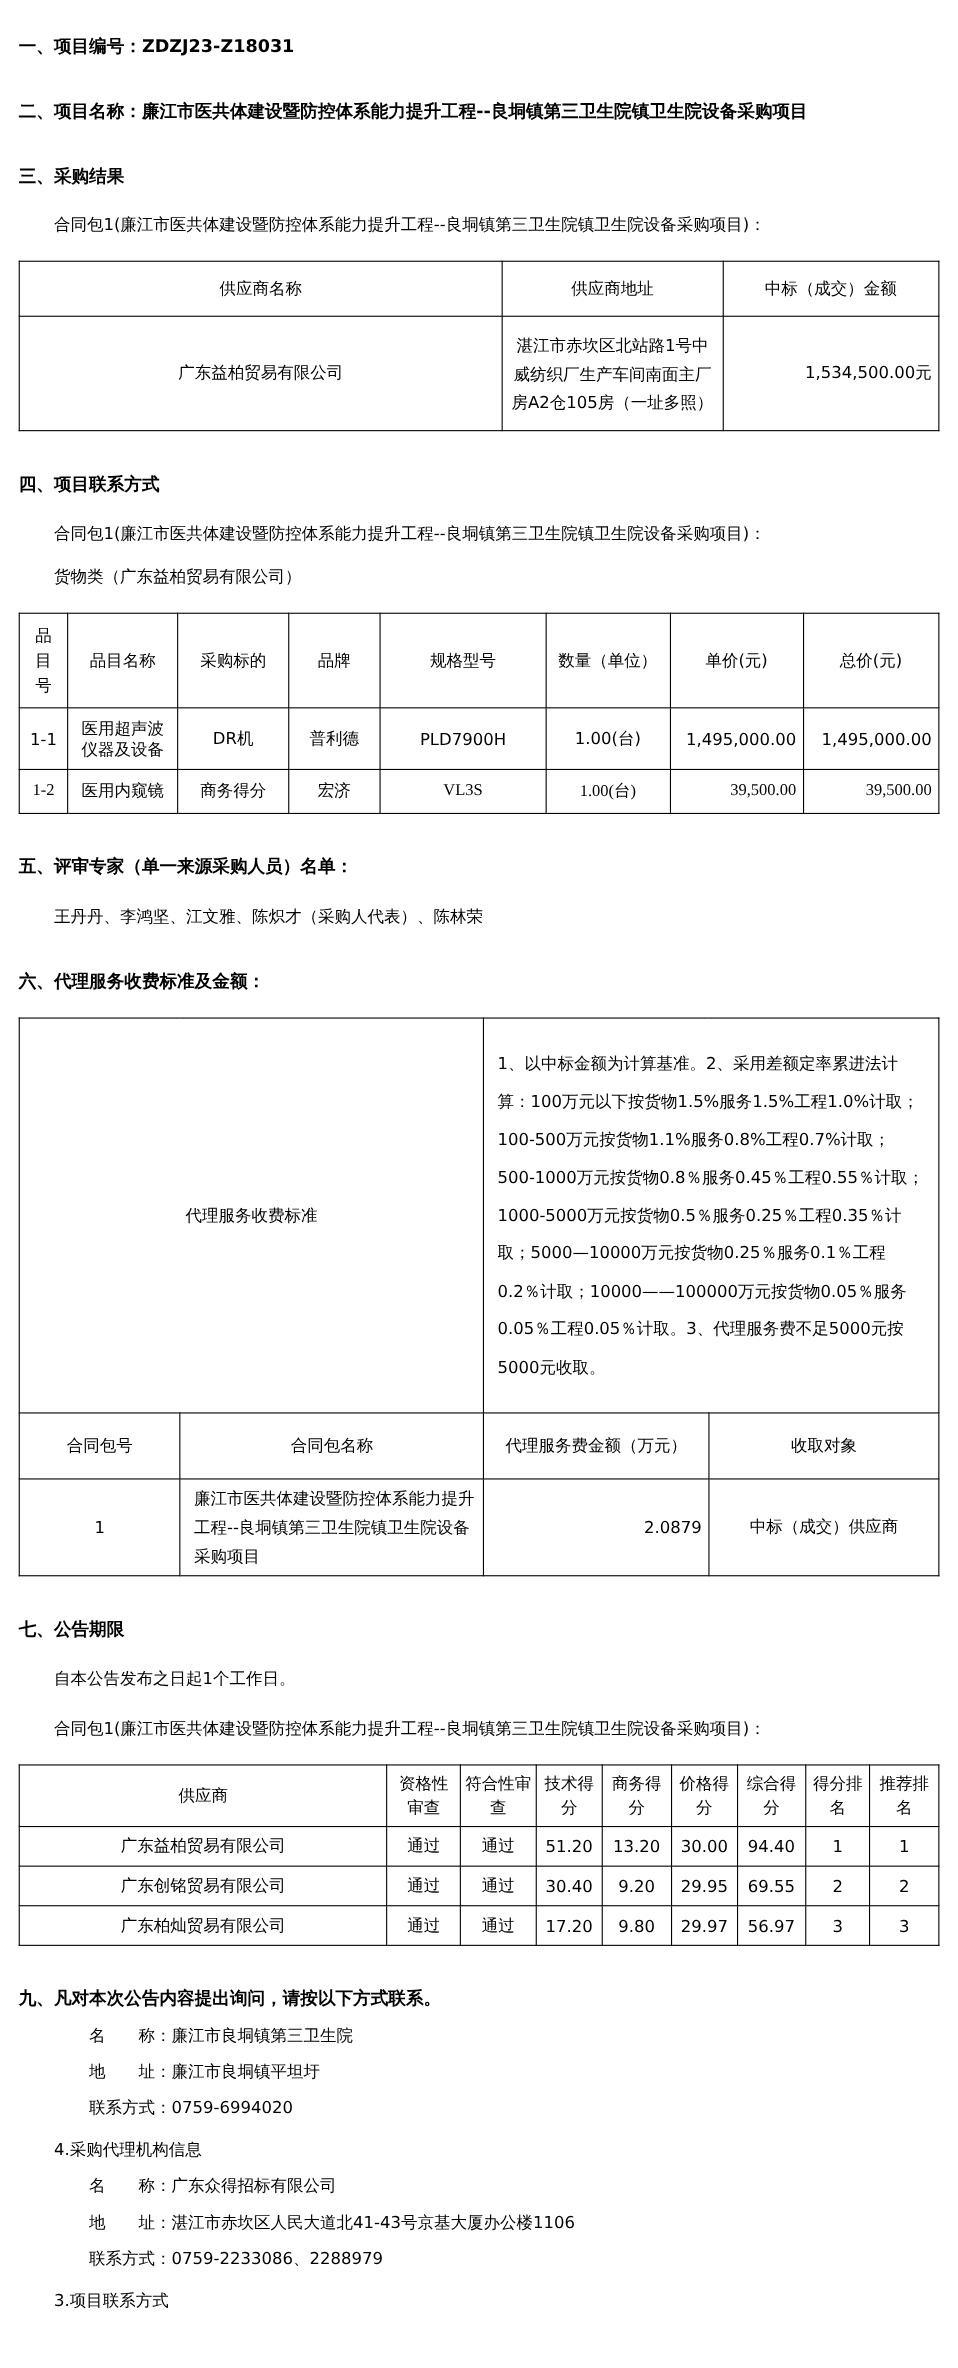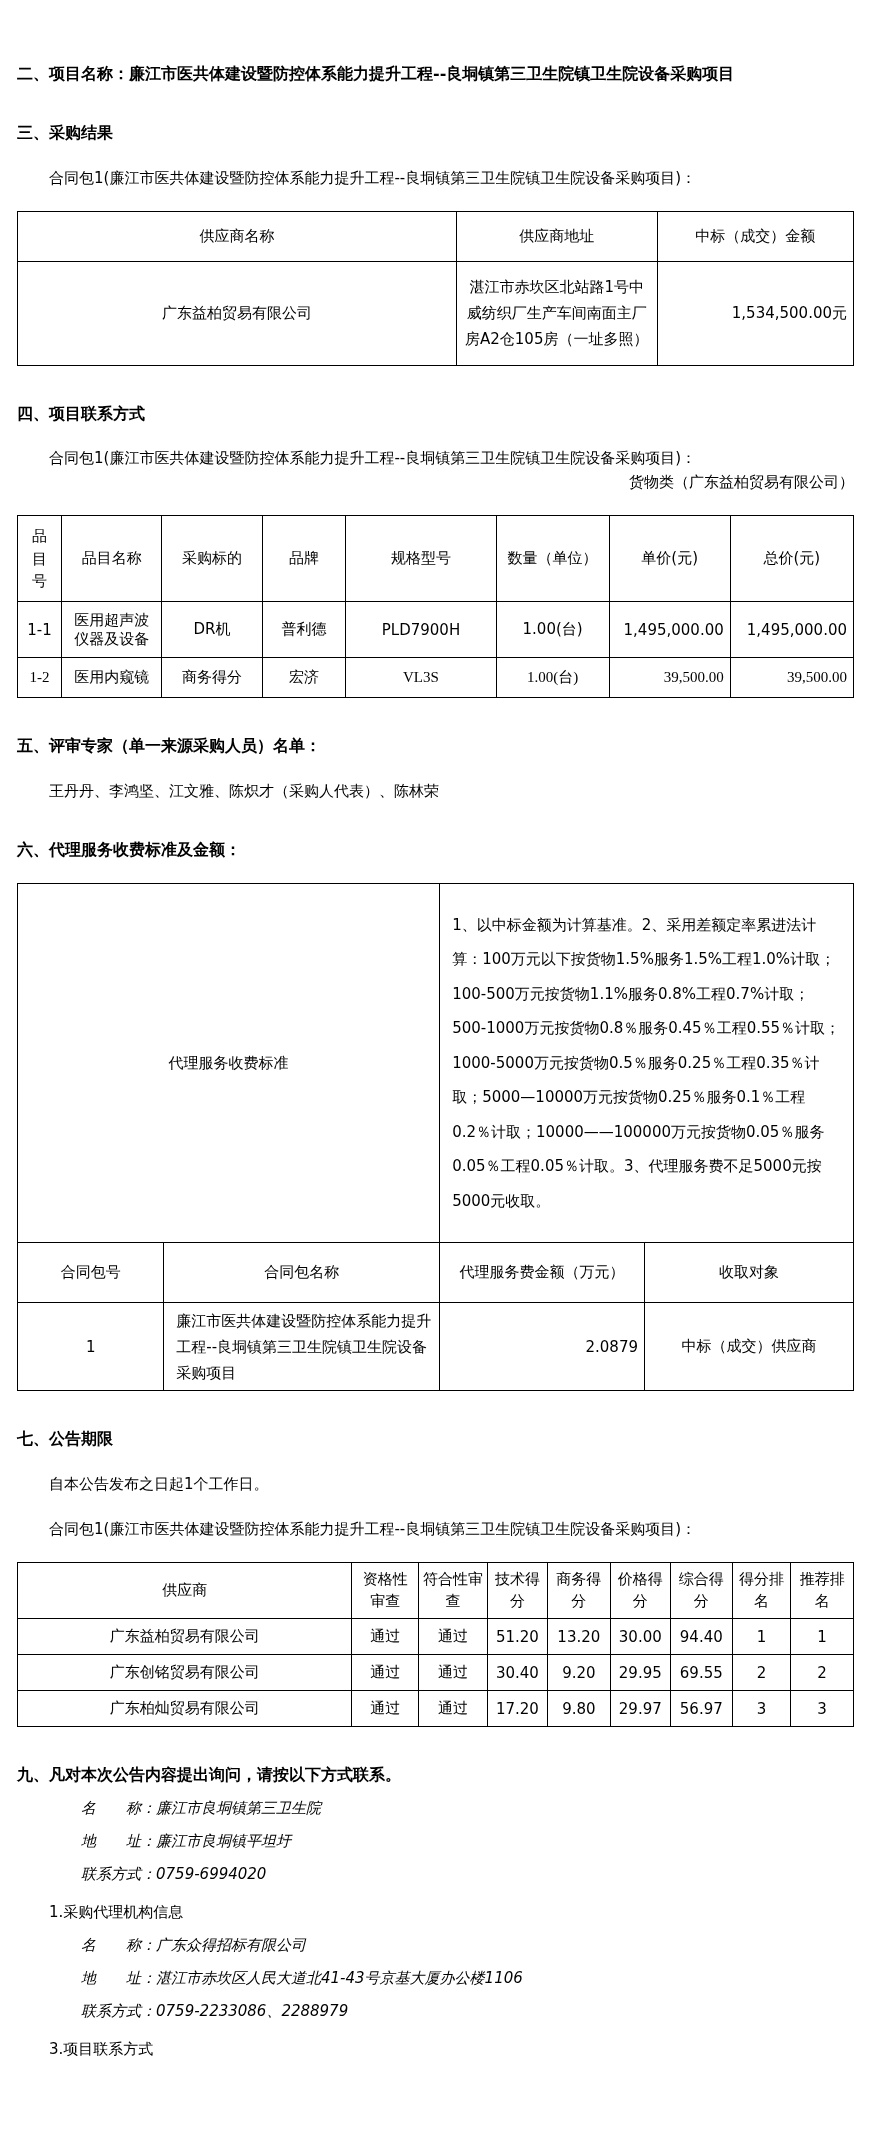--- a/index.html
+++ b/index.html
@@ -17,21 +17,21 @@
     font-weight: bold;
     margin: 38px 0 0 0;
     line-height: 1.3;
   }
   .h.first { margin-top: 6px; }
   .sub {
     margin: 24px 0 0 0;
     padding-left: 32px;
     line-height: 1.4;
   }
-  .sub.tight { margin-top: 3px; text-align: right; }
+  .sub.tight { margin-top: 18px; }
   table {
     width: 100%;
     border-collapse: collapse;
     table-layout: fixed;
     margin-top: 22px;
   }
   th, td {
     border: 1px solid #000000;
     padding: 4px 6px;
     text-align: center;
@@ -61,27 +61,28 @@
   }
   .tbl-fee .hrow { height: 60px; }
   .tbl-fee .drow { height: 88px; }
   .tbl-fee .pkgname { text-align: left; line-height: 1.75; padding-left: 12px; }
   
   .tbl-score .hrow { height: 56px; }
   .tbl-score .drow { height: 36px; }
   .tbl-score th { padding: 4px 3px; line-height: 1.45; }
   
   .c-group { margin: 17px 0 0 0; padding-left: 32px; line-height: 1.4; }
-  .c-line  { margin: 12px 0 0 0; padding-left: 64px; line-height: 1.4; font-style: italic; }
+  .c-line  { margin: 12px 0 0 0; padding-left: 64px; line-height: 1.4; }
 </style>
 </head>
 <body>
 
 <div class="page">
 
+  <div class="h first">一、项目编号：ZDZJ23-Z18031</div>
 
   <div class="h">二、项目名称：廉江市医共体建设暨防控体系能力提升工程--良垌镇第三卫生院镇卫生院设备采购项目</div>
 
   <div class="h">三、采购结果</div>
   <div class="sub">合同包1(廉江市医共体建设暨防控体系能力提升工程--良垌镇第三卫生院镇卫生院设备采购项目)：</div>
 
   <table class="tbl-result">
     <colgroup>
         <col style="width:52.5%">
         <col style="width:24%">
@@ -246,20 +247,20 @@
     </tr>
   </tbody>
     </table>
 
   <div class="h">九、凡对本次公告内容提出询问，请按以下方式联系。</div>
 
   <div class="c-line">名　　称：廉江市良垌镇第三卫生院</div>
   <div class="c-line">地　　址：廉江市良垌镇平坦圩</div>
   <div class="c-line">联系方式：0759-6994020</div>
 
-  <div class="c-group">1.采购代理机构信息</div>
+  <div class="c-group">4.采购代理机构信息</div>
   <div class="c-line">名　　称：广东众得招标有限公司</div>
   <div class="c-line">地　　址：湛江市赤坎区人民大道北41-43号京基大厦办公楼1106</div>
   <div class="c-line">联系方式：0759-2233086、2288979</div>
 
   <div class="c-group">3.项目联系方式</div>
 
 </div>
 
 </body></html>

